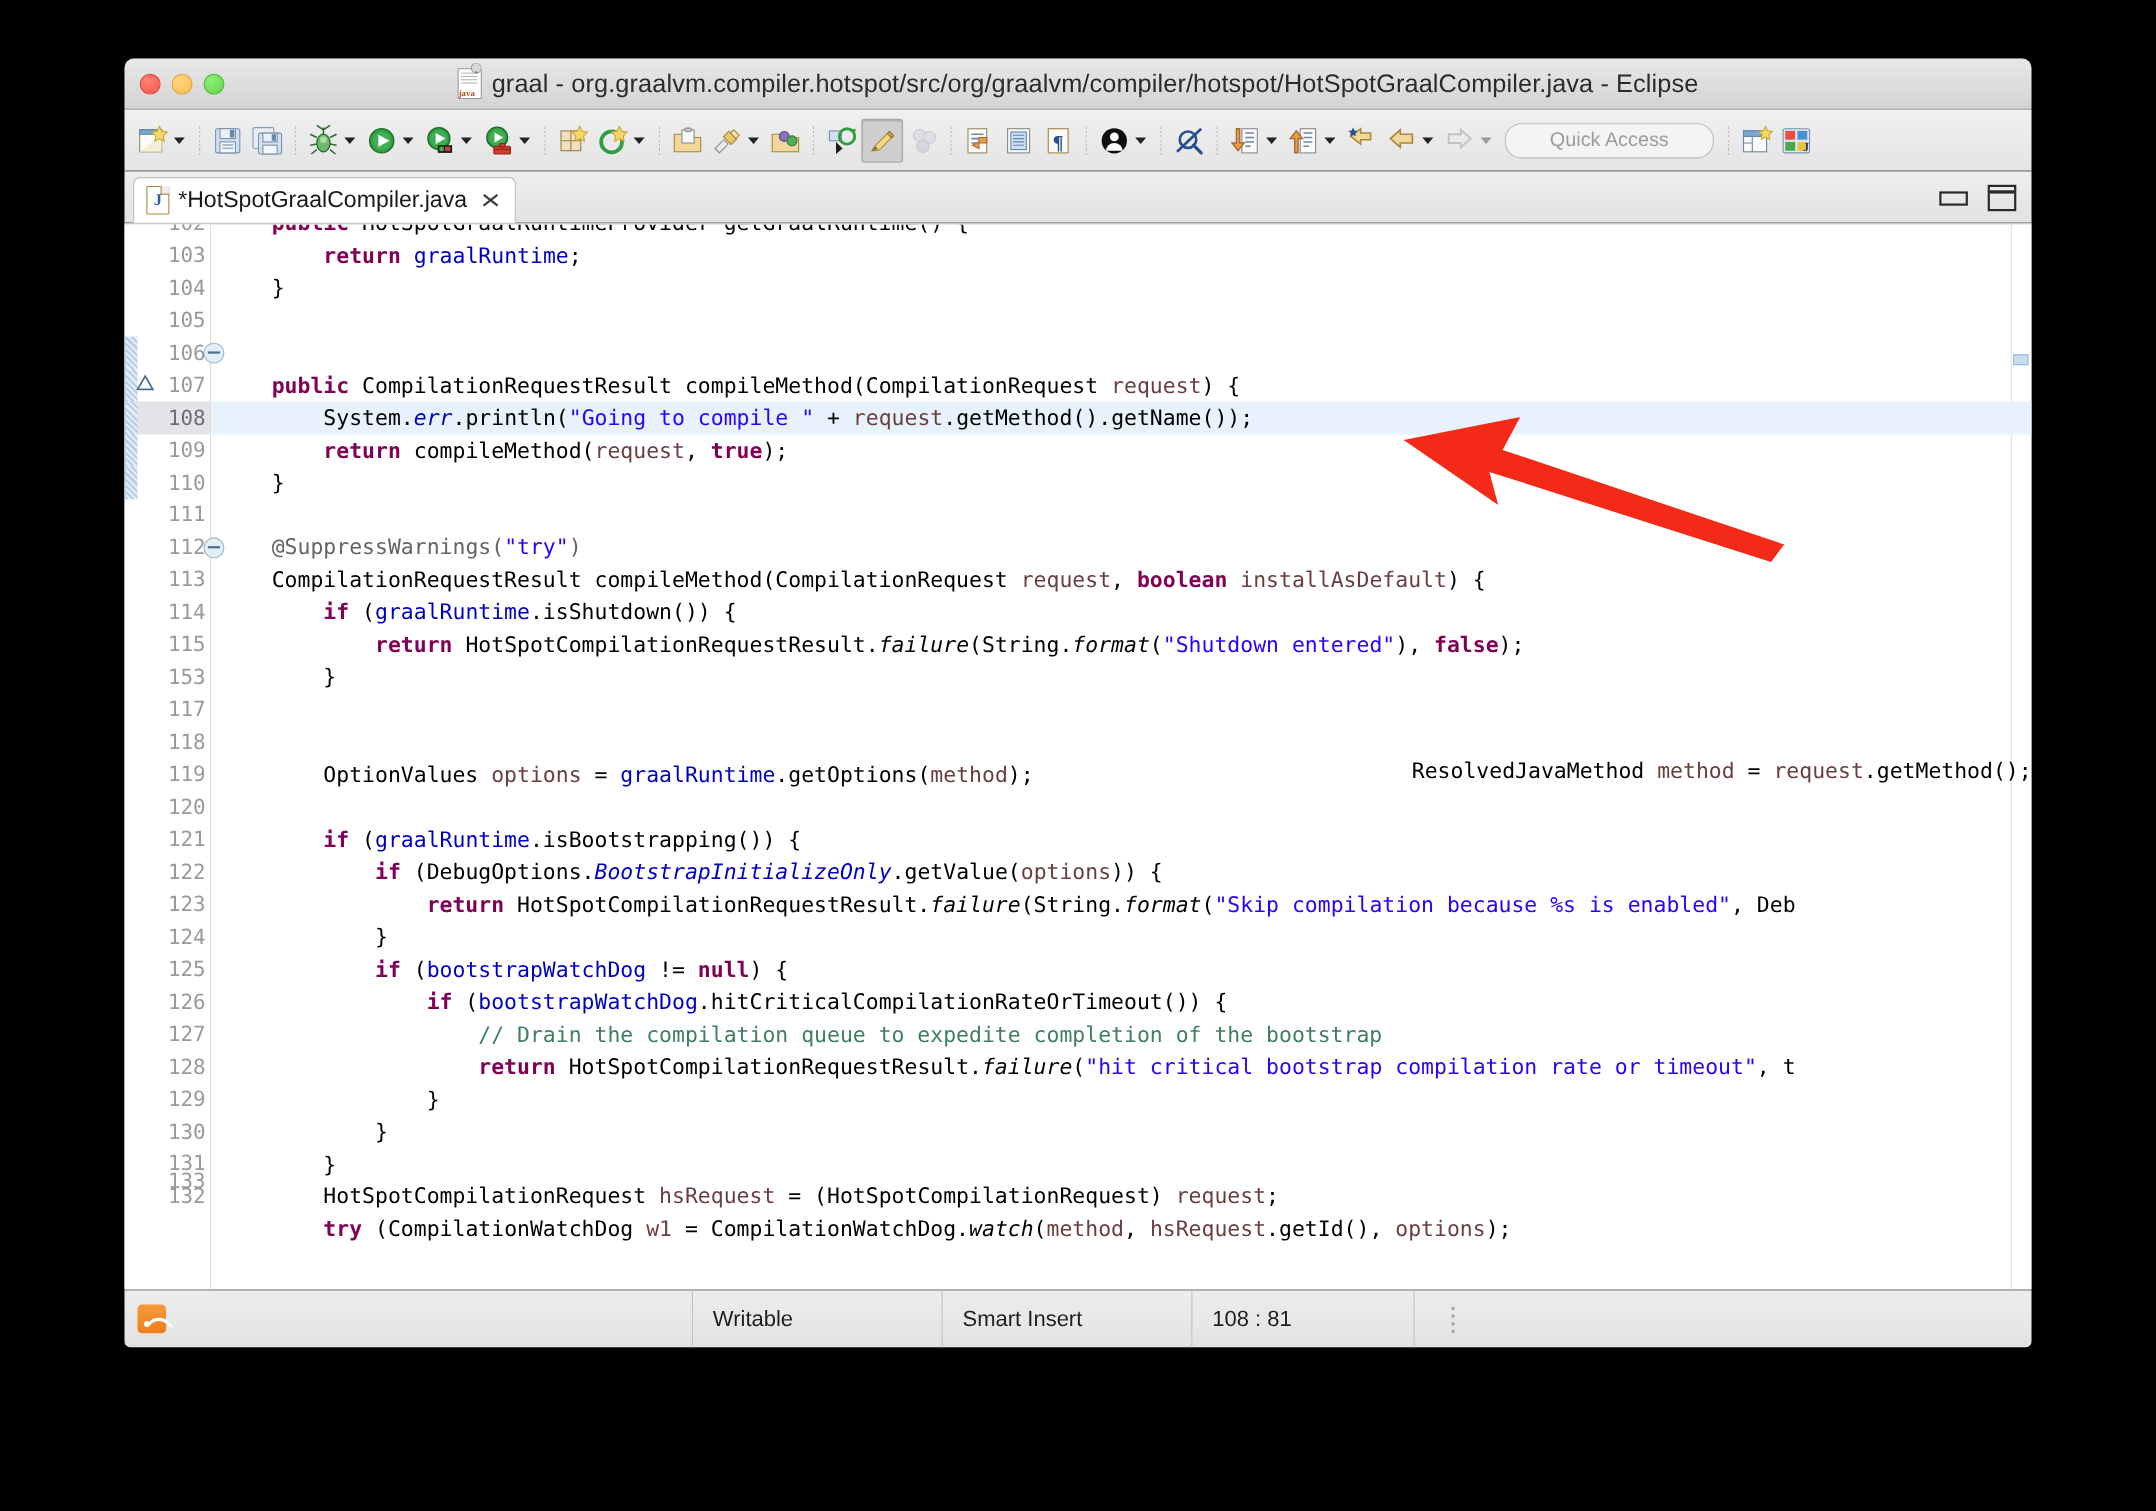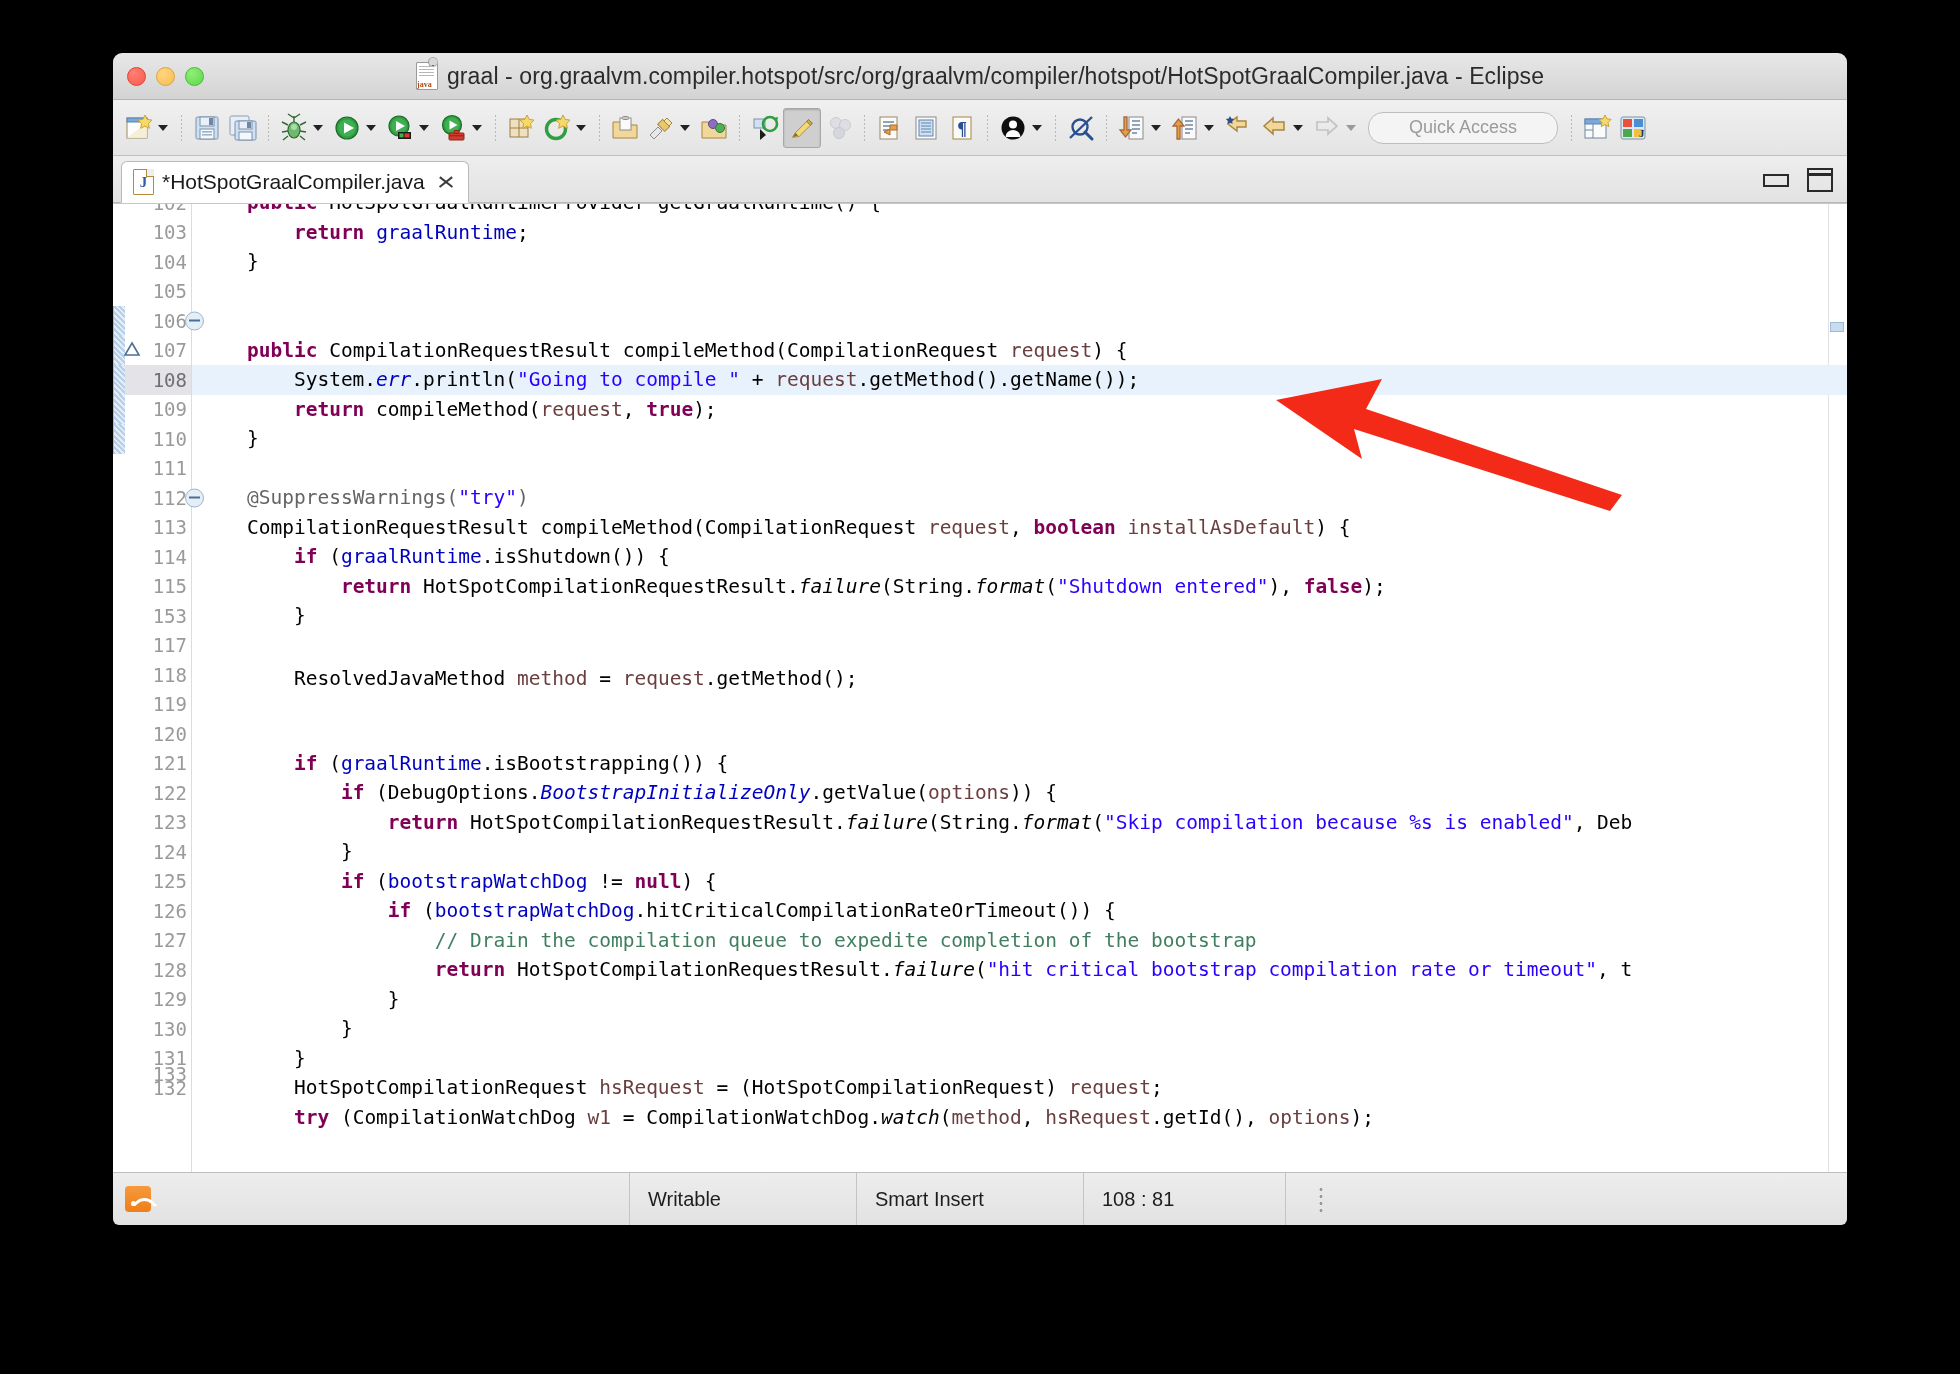--- a/index.html
+++ b/index.html
@@ -581,21 +581,22 @@
           <div class="cline current" style="position: absolute; left: 0px; right: 0px; top: 161px;">        <span>System.</span><span class="fld">err</span><span>.println(</span><span class="str">"Going to compile "</span><span> + </span><span class="par">request</span><span>.getMethod().getName());</span></div>
           <div class="cline" style="position: absolute; left: 0px; right: 0px; top: 190.5px;">        <span class="kw">return</span><span> compileMethod(</span><span class="par">request</span><span>, </span><span class="kw">true</span><span>);</span></div>
           <div class="cline" style="position: absolute; left: 0px; right: 0px; top: 220px;">    <span>}</span></div>
           <div class="cline" style="position: absolute; left: 0px; right: 0px; top: 249.5px;"></div>
           <div class="cline" style="position: absolute; left: 0px; right: 0px; top: 279px;">    <span class="ann">@SuppressWarnings(</span><span class="str">"try"</span><span class="ann">)</span></div>
           <div class="cline" style="position: absolute; left: 0px; right: 0px; top: 308.5px;">    <span>CompilationRequestResult compileMethod(CompilationRequest </span><span class="par">request</span><span>, </span><span class="kw">boolean</span><span> </span><span class="par">installAsDefault</span><span>) {</span></div>
           <div class="cline" style="position: absolute; left: 0px; right: 0px; top: 338px;">        <span class="kw">if</span><span> (</span><span class="fldn">graalRuntime</span><span>.isShutdown()) {</span></div>
           <div class="cline" style="position: absolute; left: 0px; right: 0px; top: 367.5px;">            <span class="kw">return</span><span> HotSpotCompilationRequestResult.</span><span class="stm">failure</span><span>(String.</span><span class="stm">format</span><span>(</span><span class="str">"Shutdown entered"</span><span>), </span><span class="kw">false</span><span>);</span></div>
           <div class="cline" style="position: absolute; left: 0px; right: 0px; top: 397px;">        <span>}</span></div>
           <div class="cline" style="position: absolute; left: 0px; right: 0px; top: 426.5px;"></div>
-          <div class="cline" style="position: absolute; left: 0px; right: 0px; top: 460px;">        <span>ResolvedJavaMethod </span><span class="par">method</span><span> = </span><span class="par">request</span><span>.getMethod();</span></div>
+          <div class="cline" style="position: absolute; left: 0px; right: 0px; top: 482px; text-align: right;">        <span>ResolvedJavaMethod </span><span class="par">method</span><span> = </span><span class="par">request</span><span>.getMethod();</span></div>
+          <div class="cline" style="position: absolute; left: 0px; right: 0px; top: 485.5px;">        <span>OptionValues </span><span class="par">options</span><span> = </span><span class="fldn">graalRuntime</span><span>.getOptions(</span><span class="par">method</span><span>);</span></div>
           <div class="cline" style="position: absolute; left: 0px; right: 0px; top: 515px;"></div>
           <div class="cline" style="position: absolute; left: 0px; right: 0px; top: 544.5px;">        <span class="kw">if</span><span> (</span><span class="fldn">graalRuntime</span><span>.isBootstrapping()) {</span></div>
           <div class="cline" style="position: absolute; left: 0px; right: 0px; top: 574px;">            <span class="kw">if</span><span> (DebugOptions.</span><span class="fld">BootstrapInitializeOnly</span><span>.getValue(</span><span class="par">options</span><span>)) {</span></div>
           <div class="cline" style="position: absolute; left: 0px; right: 0px; top: 603.5px;">                <span class="kw">return</span><span> HotSpotCompilationRequestResult.</span><span class="stm">failure</span><span>(String.</span><span class="stm">format</span><span>(</span><span class="str">"Skip compilation because %s is enabled"</span><span>, Deb</span></div>
           <div class="cline" style="position: absolute; left: 0px; right: 0px; top: 633px;">            <span>}</span></div>
           <div class="cline" style="position: absolute; left: 0px; right: 0px; top: 662.5px;">            <span class="kw">if</span><span> (</span><span class="fldn">bootstrapWatchDog</span><span> != </span><span class="kw">null</span><span>) {</span></div>
           <div class="cline" style="position: absolute; left: 0px; right: 0px; top: 721.5px;">                    <span class="cmt">// Drain the compilation queue to expedite completion of the bootstrap</span></div>
           <div class="cline" style="position: absolute; left: 0px; right: 0px; top: 692px;">                <span class="kw">if</span><span> (</span><span class="fldn">bootstrapWatchDog</span><span>.hitCriticalCompilationRateOrTimeout()) {</span></div>
           <div class="cline" style="position: absolute; left: 0px; right: 0px; top: 751px;">                    <span class="kw">return</span><span> HotSpotCompilationRequestResult.</span><span class="stm">failure</span><span>(</span><span class="str">"hit critical bootstrap compilation rate or timeout"</span><span>, t</span></div>
           <div class="cline" style="position: absolute; left: 0px; right: 0px; top: 780.5px;">                <span>}</span></div>

